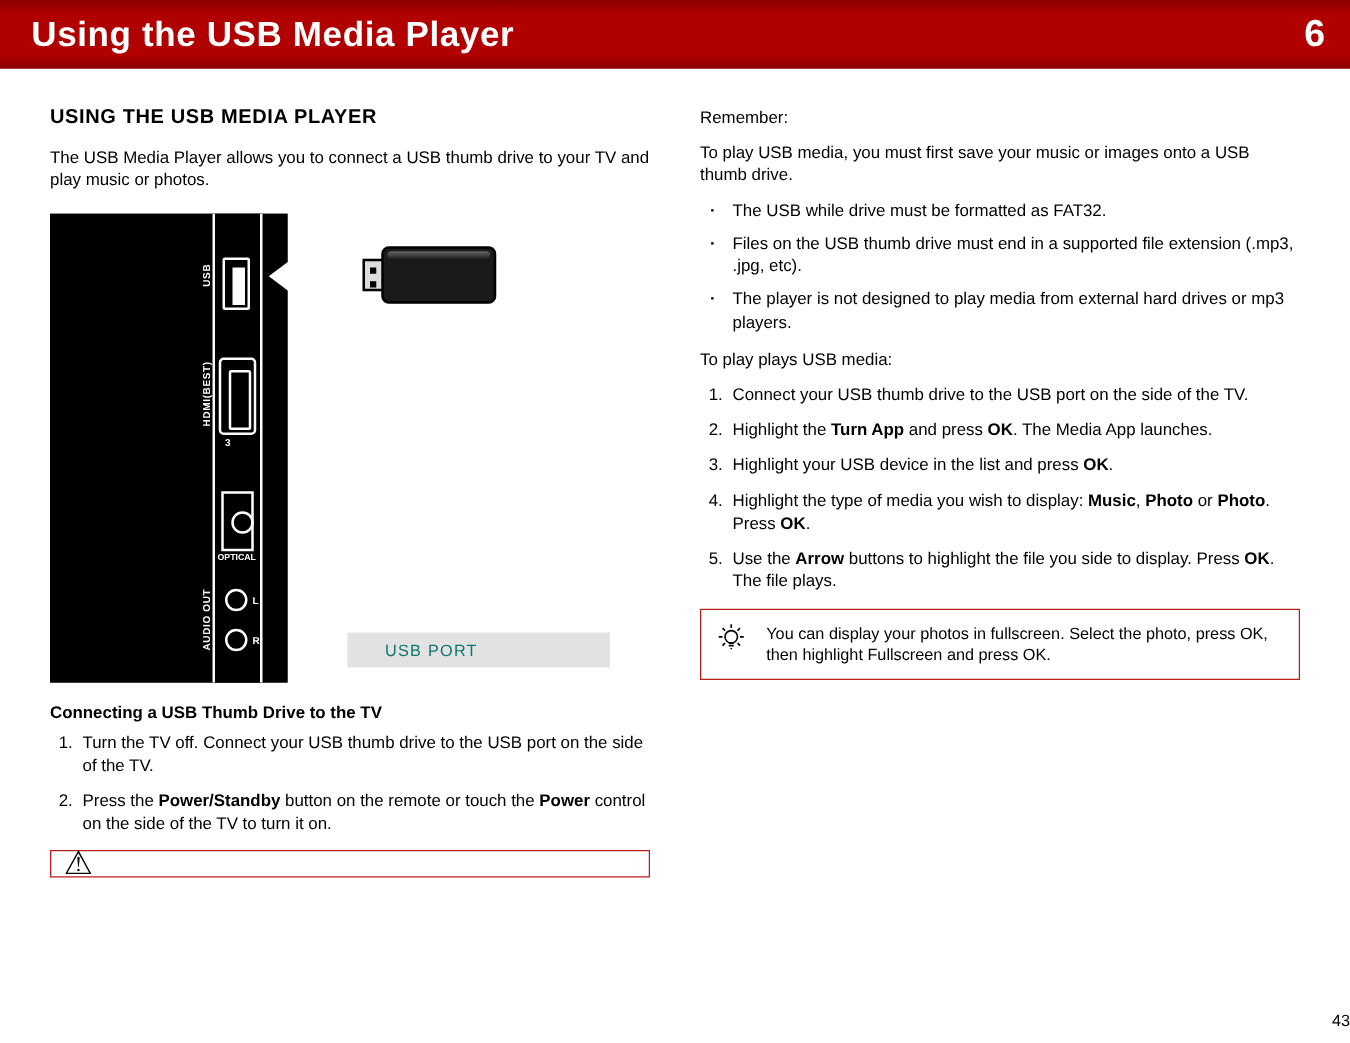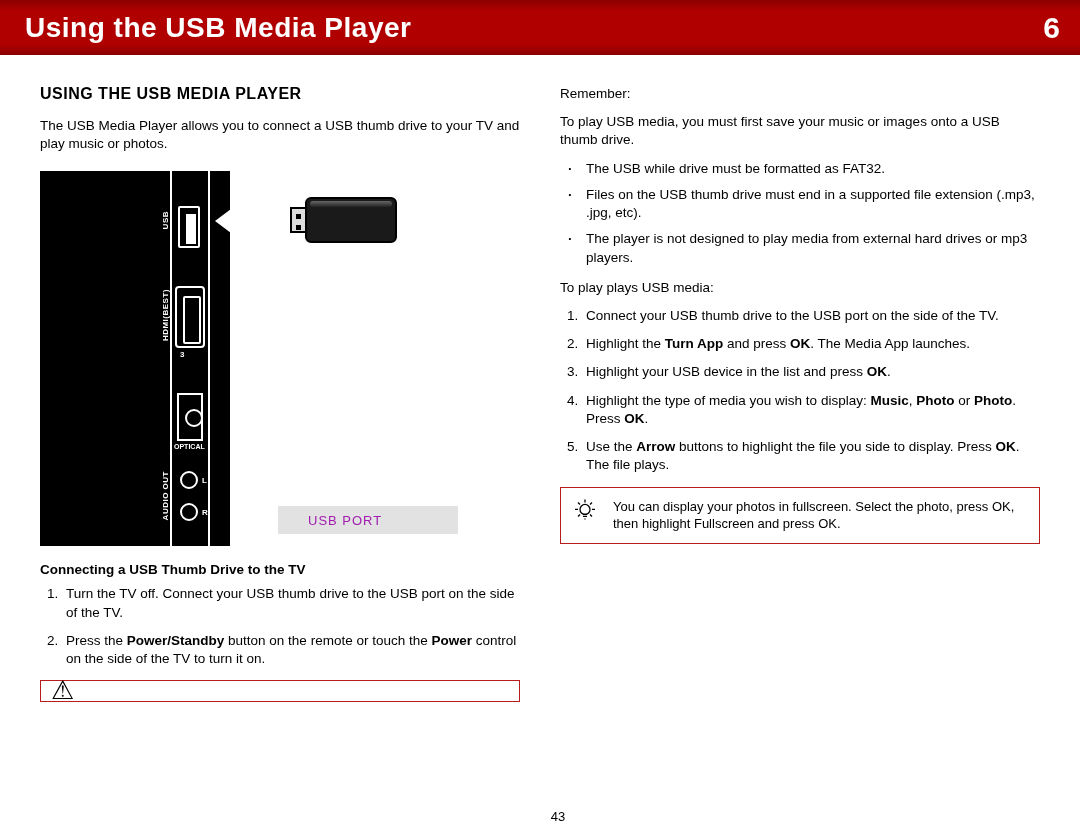--- a/index.html
+++ b/index.html
@@ -50,21 +50,21 @@
     line-height: 1.35;
     font-size: 13px;
     margin-top: 8px;
   }
   .callout .glyph {
     position: absolute; left: 10px; top: 50%; transform: translateY(-50%);
     font-size: 26px;
   }
   .page-num {
     position: absolute; bottom: 10px; left: 0; right: 0;
-    text-align: center; font-size: 13px; padding-left: 36px;
+    text-align: right; font-size: 13px; padding-left: 36px;
   }
 
   
   .diagram {
     position: relative;
     width: 460px; height: 375px;
     margin: 4px 0 0 0;
   }
   .tv-side {
     position: absolute; left: 0; top: 0;
@@ -155,22 +155,22 @@
     position:absolute; left:18px; top:13px; width:58px; height:14px; background:#fff;
   }
   .arrow-head{
     position:absolute; left:0; top:2px; width:0; height:0;
     border-top:18px solid transparent;
     border-bottom:18px solid transparent;
     border-right:24px solid #fff;
   }
 
   .caption-bar {
-    position:absolute; left:238px; top:335px; width:180px; height:28px;
-    background:#e2e2e2; color:#a21caf; font-size:13px;
+    position:absolute; left:238px; top:335px; width:210px; height:28px;
+    background:#e2e2e2; color:#0f766e; font-size:13px;
     display:flex; align-items:center; padding-left:30px;
     letter-spacing:1px;
   }
 </style>
 </head>
 <body>
 
 <div class="banner">
   <span class="banner-title">Using the USB Media Player</span>
   <span class="banner-num">6</span>

